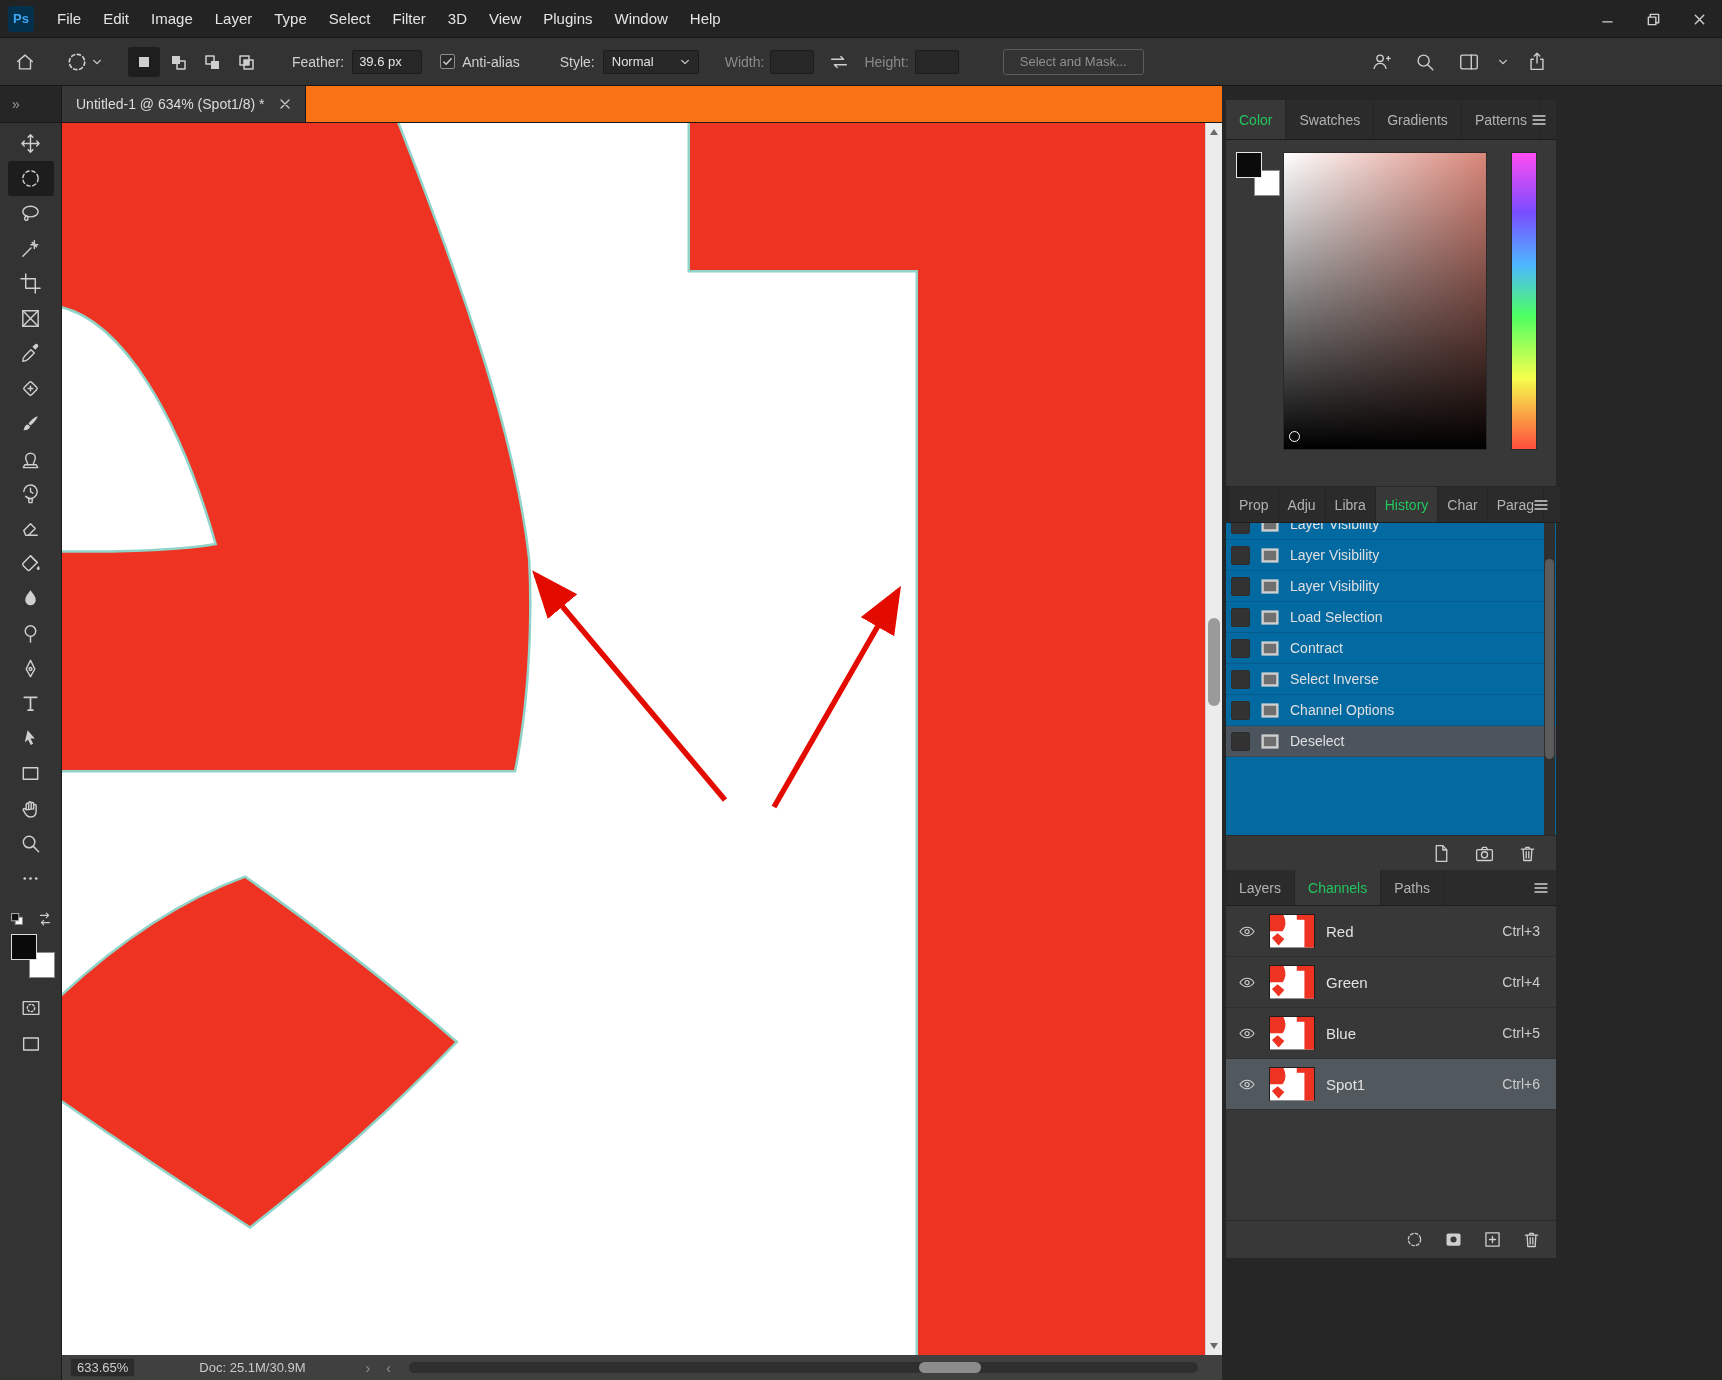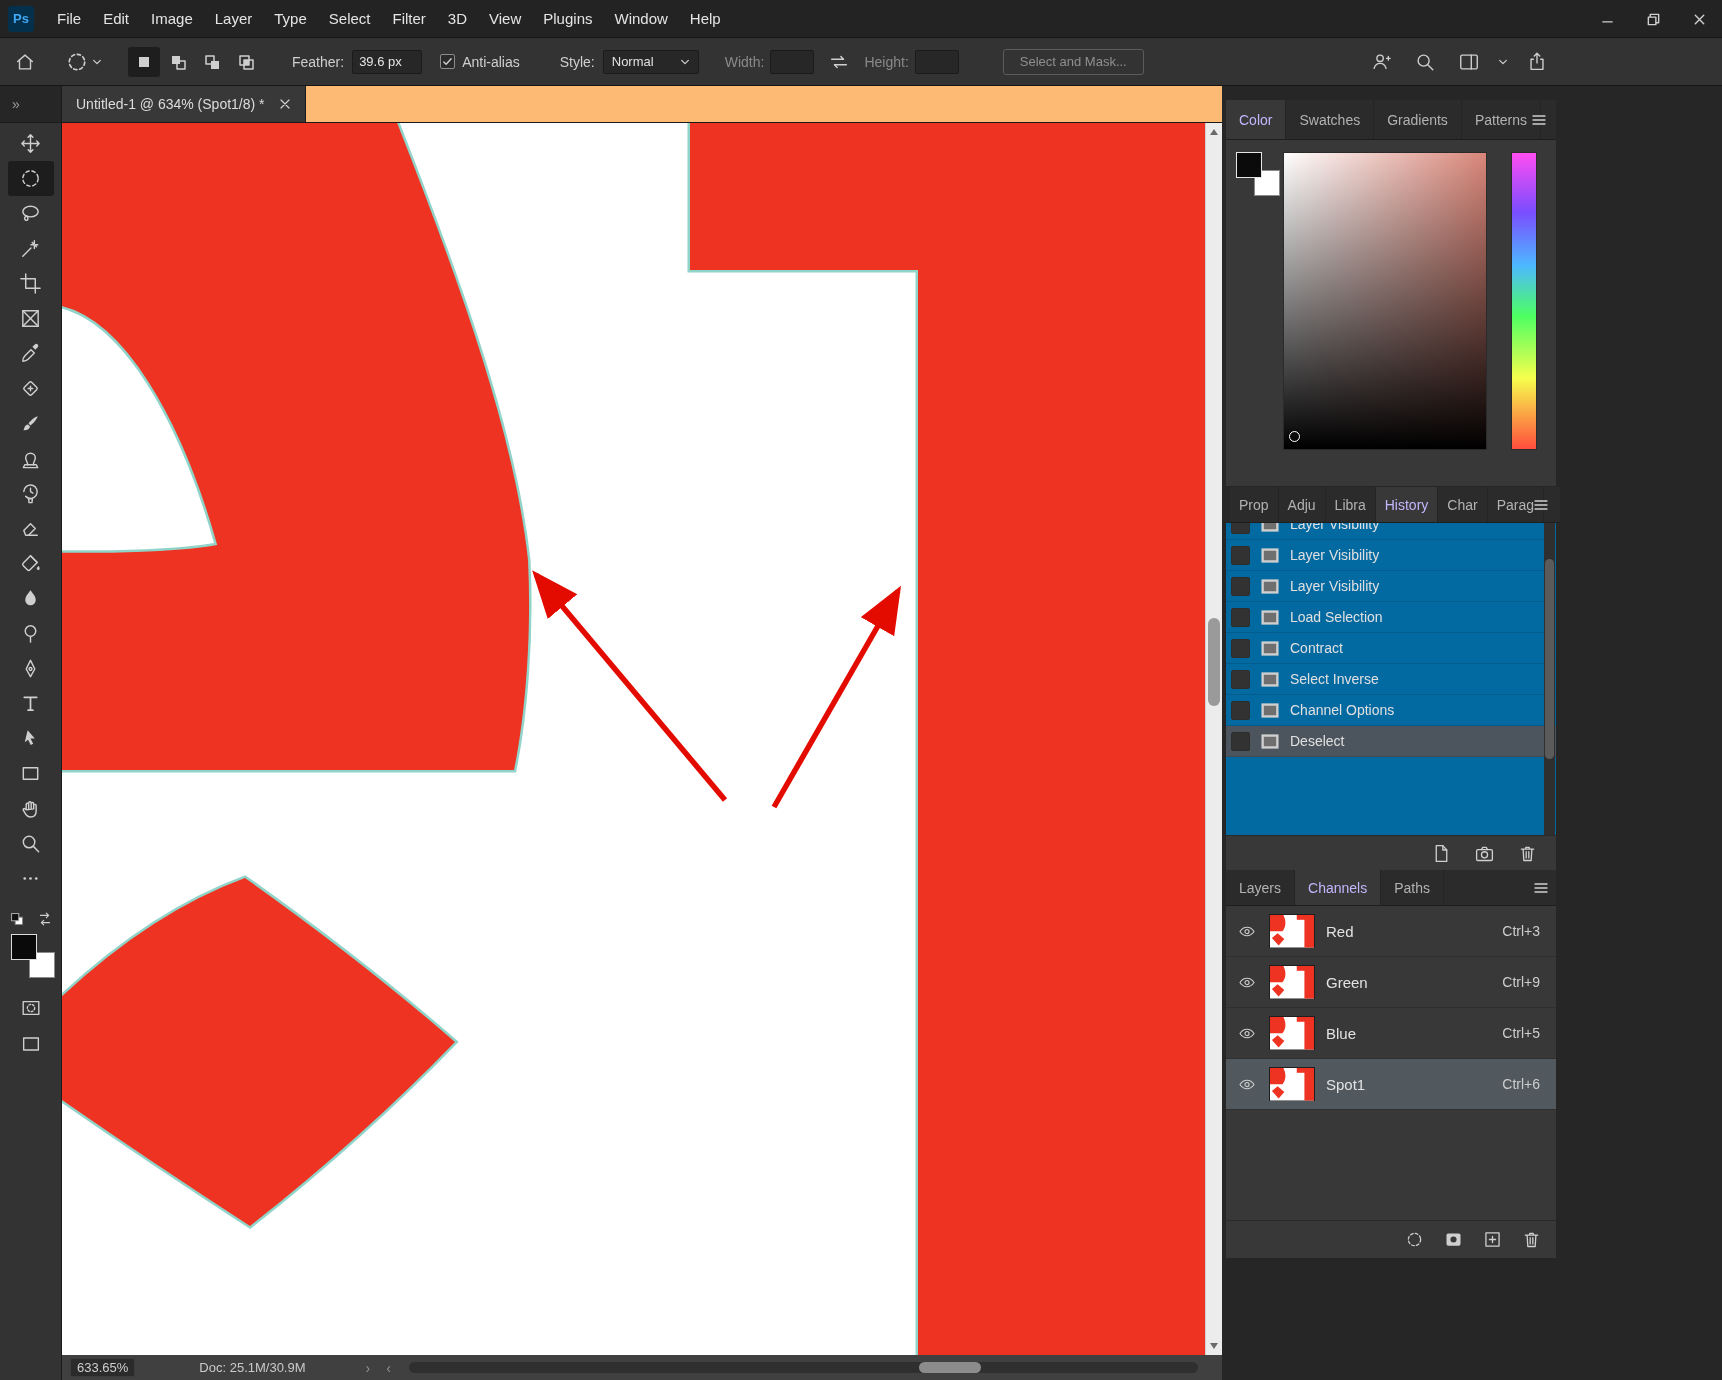--- a/index.html
+++ b/index.html
@@ -44,21 +44,21 @@
 .minirow{position:absolute;left:8px;top:824px;width:46px;display:flex;justify-content:space-between}
 .minirow svg{width:18px;height:18px}
 .chip-area{position:absolute;left:11px;top:848px;width:44px;height:44px}
 .chip{width:26px;height:26px;position:absolute}
 .chip.bgc{right:0;bottom:0;background:#ffffff;border:1px solid #8a8a8a}
 .chip.fgc{left:0;top:0;background:#0a0a0a;border:1px solid #dcdcdc}
 .tool-extra{position:absolute;left:8px;width:46px;height:32px;display:flex;align-items:center;justify-content:center}
 .tool-extra svg{width:22px;height:22px}
 
 
-.tabbar{position:absolute;left:62px;top:86px;width:1160px;height:37px;background:#fdba74;border-bottom:1px solid #1a1a1a;display:flex;align-items:stretch}
+.tabbar{position:absolute;left:62px;top:86px;width:1160px;height:37px;background:#f97316;border-bottom:1px solid #1a1a1a;display:flex;align-items:stretch}
 .doc-tab{background:#383838;display:flex;align-items:center;padding:0 12px 0 14px;font-size:14px;color:#dcdcdc;border-right:1px solid #1a1a1a;gap:12px}
 .tab-close{width:16px;height:16px;display:flex;align-items:center;justify-content:center}
 .tab-close svg{width:10px;height:10px}
 
 
 .canvas{position:absolute;left:62px;top:123px;width:1143px;height:1232px;background:#ffffff;overflow:hidden}
 .vscroll{position:absolute;left:1205px;top:123px;width:17px;height:1232px;background:#ececec;border-left:1px solid #cfcfcf}
 .vscroll:before,.vscroll:after{content:"";position:absolute;left:4px;border-left:4px solid transparent;border-right:4px solid transparent}
 .vscroll:before{top:6px;border-bottom:6px solid #6a6a6a}
 .vscroll:after{bottom:6px;border-top:6px solid #6a6a6a}
@@ -69,21 +69,21 @@
 .zoomfield{margin-left:8px;padding:1px 6px;border:1px solid #3c3c3c;background:#2b2b2b;border-radius:2px}
 .docinfo{margin-left:64px;color:#c9c9c9}
 .chev{color:#909090;font-size:14px}
 .hscroll{flex:1;height:11px;margin:0 24px 0 18px;background:#2f2f2f;border-radius:6px;position:relative}
 .hthumb{position:absolute;left:510px;top:0;width:62px;height:11px;background:#8c8c8c;border-radius:6px}
 
 
 .rightdock{position:absolute;left:1222px;top:86px;width:500px;height:1294px;background:#262626}
 .ptabbar{position:absolute;background:#2b2b2b;display:flex;align-items:stretch;border-bottom:1px solid #1e1e1e}
 .ptab{padding:0 13px;display:flex;align-items:center;font-size:14px;color:#b2b2b2;border-right:1px solid #242424}
-.ptab.active{background:#383838;color:#c4b5fd}
+.ptab.active{background:#383838;color:#22c55e}
 .pmenu{position:absolute;width:22px;height:22px;display:flex;align-items:center;justify-content:center}
 .pmenu svg{width:16px;height:16px}
 .colorbody{position:absolute;left:4px;top:54px;width:330px;height:346px;background:#383838}
 .mini-swatches{position:absolute;left:10px;top:12px;width:44px;height:44px}
 .msw{position:absolute;width:26px;height:26px}
 .msw.b{right:0;bottom:0;background:#fff;border:1px solid #8a8a8a}
 .msw.f{left:0;top:0;background:#0b0b0b;border:1px solid #e6e6e6}
 .satval{position:absolute;left:57px;top:12px;width:204px;height:298px;border:1px solid #2a2a2a;
  background:linear-gradient(to top,#000 0%,rgba(0,0,0,0) 100%),linear-gradient(to right,#ffffff 0%,#d8癸 0%,#d98679 100%)}
 .pickring{position:absolute;left:5px;top:278px;width:11px;height:11px;border:1.5px solid #fff;border-radius:50%;box-shadow:0 0 2px rgba(0,0,0,.8)}
@@ -668,21 +668,21 @@
             <span class="thumb">
               <svg viewBox="0 0 46 34">
                 <rect width="46" height="34" fill="#ffffff"></rect>
                 <path d="M0 0h14c3 6 3 12-1 17H0z" fill="#ee3322"></path>
                 <rect x="28" y="0" width="18" height="5" fill="#ee3322"></rect>
                 <rect x="36" y="0" width="10" height="34" fill="#ee3322"></rect>
                 <path d="M2 24l6-5 7 6-6 7z" fill="#ee3322"></path>
               </svg>
             </span>
             <span class="cname">Green</span>
-            <span class="ckey">Ctrl+9</span>
+            <span class="ckey">Ctrl+4</span>
           </div>
           <div class="chan-row">
             <span class="eye">
               <svg class="ic" viewBox="0 0 18 16" style="stroke-width:1.2">
                 <path d="M1.5 8S4.5 3.5 9 3.5 16.5 8 16.5 8 13.5 12.5 9 12.5 1.5 8 1.5 8z"></path>
                 <circle cx="9" cy="8" r="2.2"></circle>
               </svg>
             </span>
             <span class="thumb">
               <svg viewBox="0 0 46 34">

